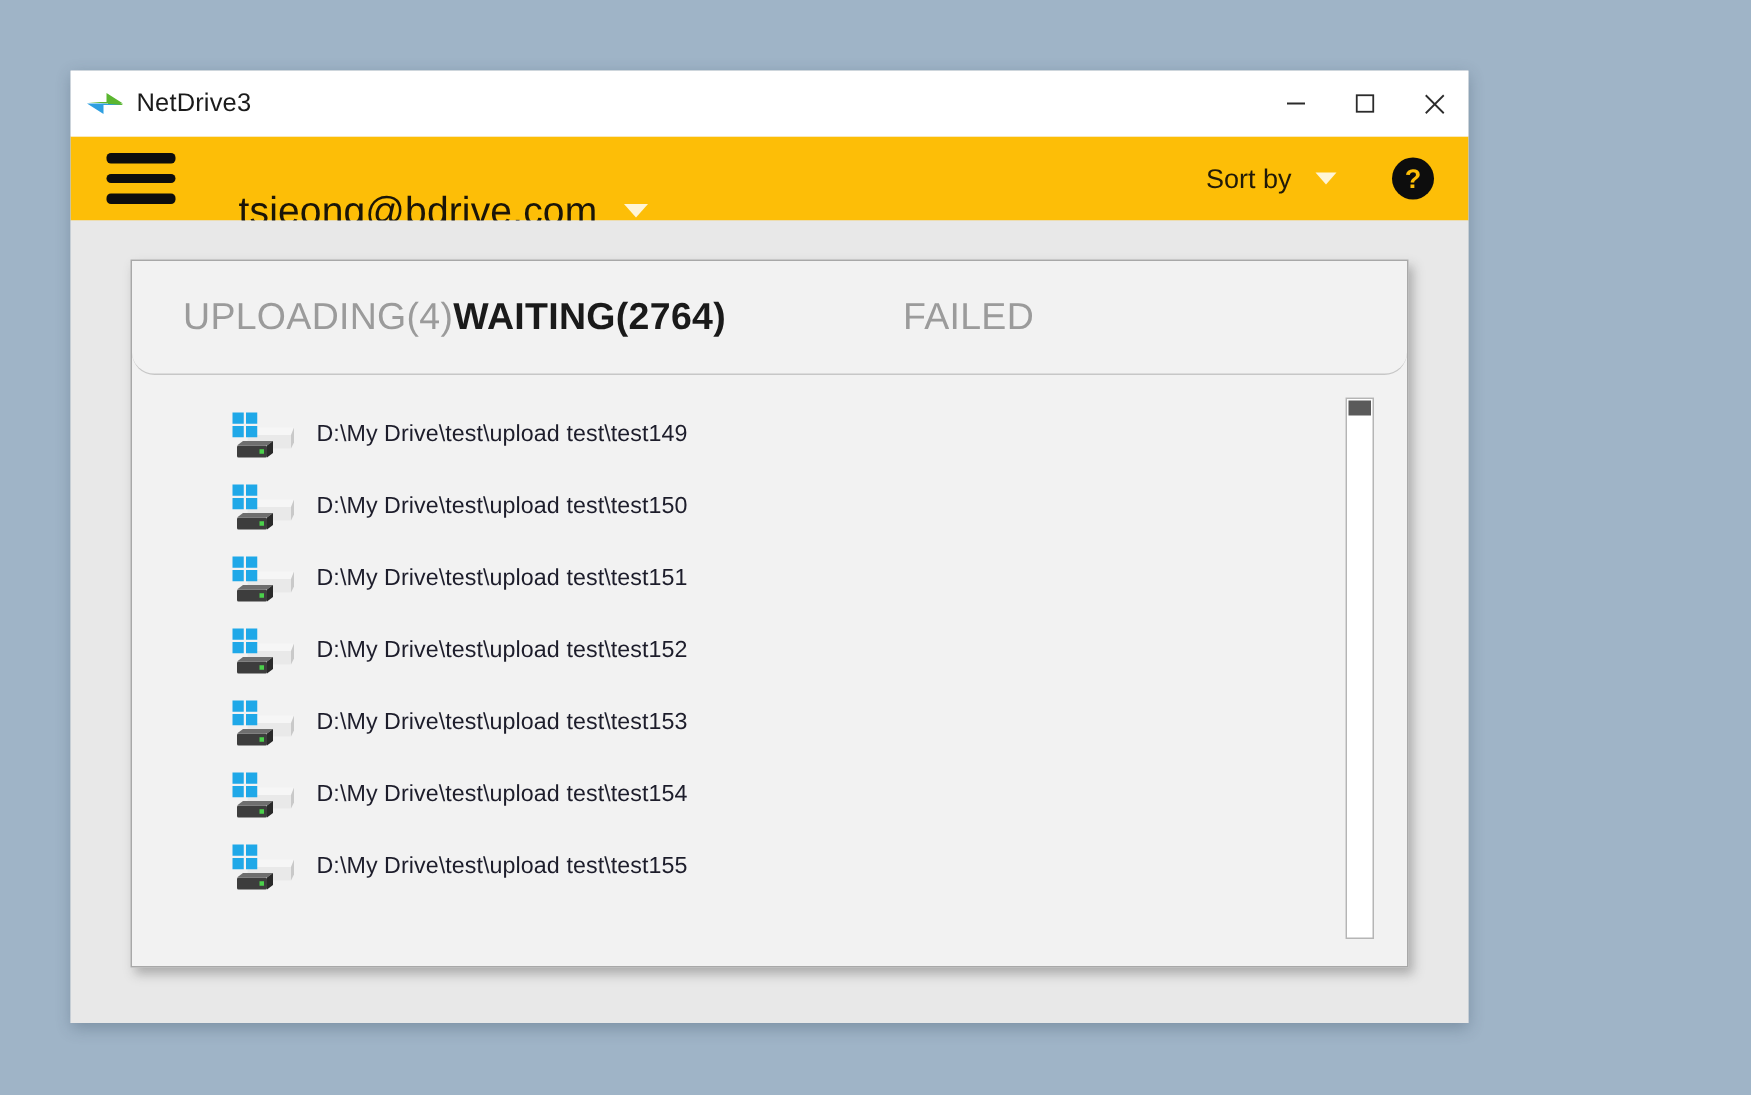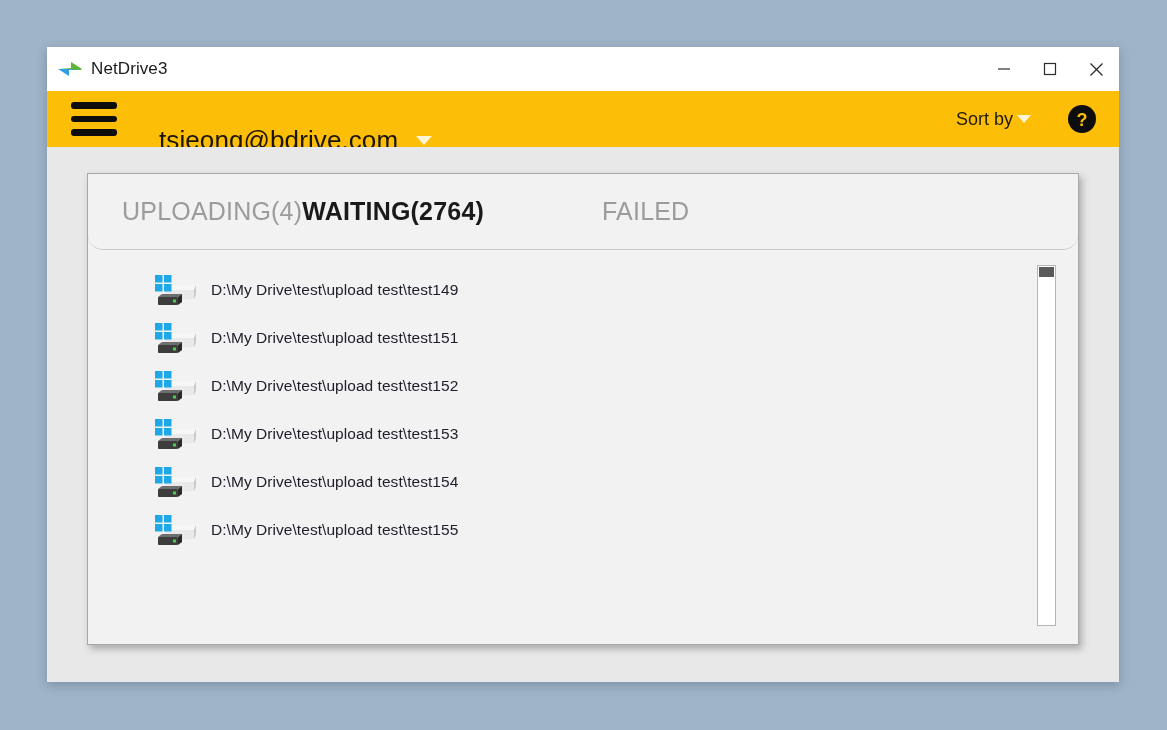--- a/index.html
+++ b/index.html
@@ -14,21 +14,21 @@
     font-family: "Liberation Sans", sans-serif;
     overflow: hidden;
     position: relative;
   }
 
   
   .app-window {
     position: absolute;
     left: 47px;
     top: 47px;
-    width: 1072px;
+    width: 932px;
     height: 635px;
     background: #e8e8e8;
     box-shadow: 0 3px 10px rgba(40,60,80,0.30);
     display: flex;
     flex-direction: column;
     overflow: hidden;
   }
 
   
   .titlebar {
@@ -117,21 +117,21 @@
   }
   .topbar-right {
     margin-left: auto;
     display: flex;
     align-items: center;
     gap: 14px;
   }
   .sortby {
     display: flex;
     align-items: center;
-    gap: 4px;
+    gap: 16px;
     cursor: pointer;
   }
   .sortby-label {
     font-size: 18px;
     color: #211a08;
   }
   .sortby .caret-down {
     border-left-width: 7px;
     border-right-width: 7px;
     border-top-width: 8px;
@@ -321,20 +321,36 @@
               <path d="M26,24 L30,21 L30,29 L26,32 Z" fill="#2a2a2a"></path>
               <rect x="21" y="26.5" width="3" height="3" fill="#4bd14b"></rect>
               <rect x="3" y="2" width="7.5" height="7.5" fill="#1fa8e8"></rect>
               <rect x="12" y="2" width="7.5" height="7.5" fill="#1fa8e8"></rect>
               <rect x="3" y="11" width="7.5" height="7.5" fill="#1fa8e8"></rect>
               <rect x="12" y="11" width="7.5" height="7.5" fill="#1fa8e8"></rect>
             </svg>
             <span class="item-path">D:\My Drive\test\upload test\test149</span>
           </div>
 
+          <div class="list-item">
+            <svg class="drive-icon" viewBox="0 0 46 34">
+              <path d="M13,17 L42,17 L42,26 L13,26 Z" fill="#e9e9e9"></path>
+              <path d="M13,17 L20,12 L44,12 L42,17 Z" fill="#f6f6f6"></path>
+              <path d="M42,17 L44,12 L44,22 L42,26 Z" fill="#c9c9c9"></path>
+              <rect x="6" y="24" width="20" height="8" rx="1" fill="#3d3d3d"></rect>
+              <path d="M6,24 L10,21 L30,21 L26,24 Z" fill="#6e6e6e"></path>
+              <path d="M26,24 L30,21 L30,29 L26,32 Z" fill="#2a2a2a"></path>
+              <rect x="21" y="26.5" width="3" height="3" fill="#4bd14b"></rect>
+              <rect x="3" y="2" width="7.5" height="7.5" fill="#1fa8e8"></rect>
+              <rect x="12" y="2" width="7.5" height="7.5" fill="#1fa8e8"></rect>
+              <rect x="3" y="11" width="7.5" height="7.5" fill="#1fa8e8"></rect>
+              <rect x="12" y="11" width="7.5" height="7.5" fill="#1fa8e8"></rect>
+            </svg>
+            <span class="item-path">D:\My Drive\test\upload test\test150</span>
+          </div>
 
           <div class="list-item">
             <svg class="drive-icon" viewBox="0 0 46 34">
               <path d="M13,17 L42,17 L42,26 L13,26 Z" fill="#e9e9e9"></path>
               <path d="M13,17 L20,12 L44,12 L42,17 Z" fill="#f6f6f6"></path>
               <path d="M42,17 L44,12 L44,22 L42,26 Z" fill="#c9c9c9"></path>
               <rect x="6" y="24" width="20" height="8" rx="1" fill="#3d3d3d"></rect>
               <path d="M6,24 L10,21 L30,21 L26,24 Z" fill="#6e6e6e"></path>
               <path d="M26,24 L30,21 L30,29 L26,32 Z" fill="#2a2a2a"></path>
               <rect x="21" y="26.5" width="3" height="3" fill="#4bd14b"></rect>

